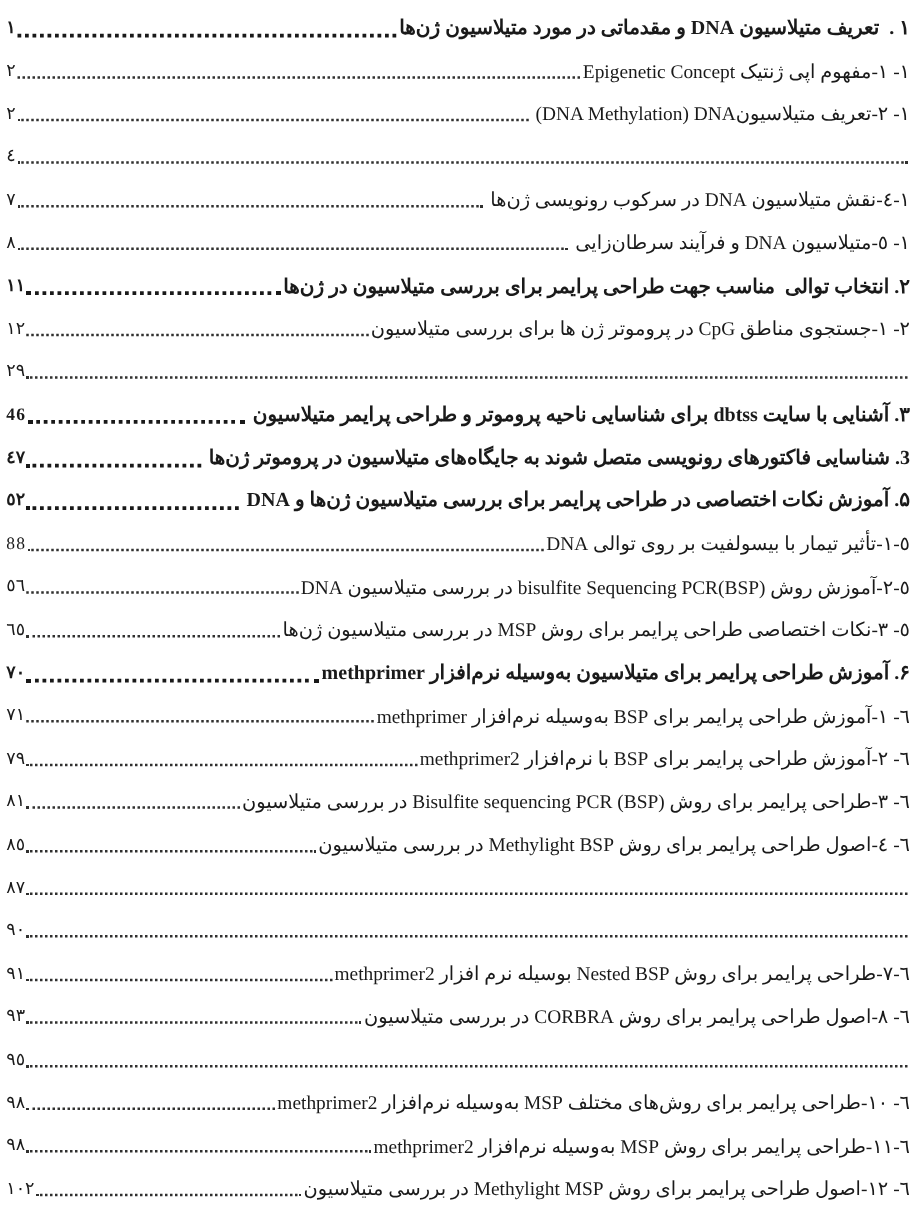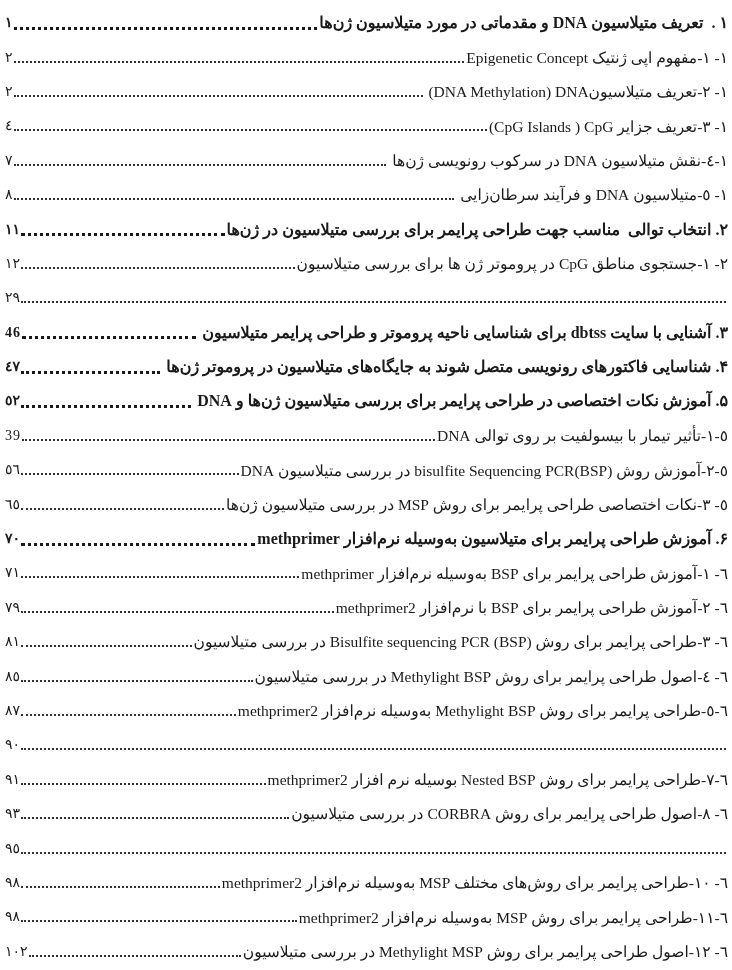--- a/index.html
+++ b/index.html
@@ -76,21 +76,20 @@
     <span class="toc-title">١- ١-مفهوم اپی ژنتیک Epigenetic Concept</span>
     <span class="toc-leader"></span>
     <span class="toc-page-num">٢</span>
   </div>
     <div class="toc-row">
     <span class="toc-title">١- ٢-تعریف متیلاسیونDNA‏ (DNA Methylation) </span>
     <span class="toc-leader"></span>
     <span class="toc-page-num">٢</span>
   </div>
     <div class="toc-row">
-    <span class="toc-title">١- ٣-تعریف جزایر CpG‏ ( CpG Islands)</span>
     <span class="toc-leader"></span>
     <span class="toc-page-num">٤</span>
   </div>
     <div class="toc-row">
     <span class="toc-title">١-٤-نقش متیلاسیون DNA در سرکوب رونویسی ژن‌ها </span>
     <span class="toc-leader"></span>
     <span class="toc-page-num">٧</span>
   </div>
     <div class="toc-row">
     <span class="toc-title">١- ٥-متیلاسیون DNA و فرآیند سرطان‌زایی </span>
@@ -110,33 +109,33 @@
     <div class="toc-row">
     <span class="toc-leader"></span>
     <span class="toc-page-num">٢٩</span>
   </div>
     <div class="toc-row bold">
     <span class="toc-title">٣. آشنایی با سایت dbtss برای شناسایی ناحیه پروموتر و طراحی پرایمر متیلاسیون </span>
     <span class="toc-leader"></span>
     <span class="toc-page-num">46</span>
   </div>
     <div class="toc-row bold">
-    <span class="toc-title">۴. شناسایی فاکتورهای رونویسی متصل شوند به جایگاه‌های متیلاسیون در پروموتر ژن‌ها </span>
+    <span class="toc-title">3. شناسایی فاکتورهای رونویسی متصل شوند به جایگاه‌های متیلاسیون در پروموتر ژن‌ها </span>
     <span class="toc-leader"></span>
     <span class="toc-page-num">٤٧</span>
   </div>
     <div class="toc-row bold">
     <span class="toc-title">۵. آموزش نکات اختصاصی در طراحی پرایمر برای بررسی متیلاسیون ژن‌ها و DNA </span>
     <span class="toc-leader"></span>
     <span class="toc-page-num">٥٢</span>
   </div>
     <div class="toc-row">
     <span class="toc-title">٥-١-تأثیر تیمار با بیسولفیت بر روی توالی DNA</span>
     <span class="toc-leader"></span>
-    <span class="toc-page-num">39</span>
+    <span class="toc-page-num">88</span>
   </div>
     <div class="toc-row">
     <span class="toc-title">٥-٢-آموزش روش bisulfite Sequencing PCR(BSP) در بررسی متیلاسیون DNA</span>
     <span class="toc-leader"></span>
     <span class="toc-page-num">٥٦</span>
   </div>
     <div class="toc-row">
     <span class="toc-title">٥- ٣-نکات اختصاصی طراحی پرایمر برای روش MSP در بررسی متیلاسیون ژن‌ها</span>
     <span class="toc-leader"></span>
     <span class="toc-page-num">٦٥</span>
@@ -160,21 +159,20 @@
     <span class="toc-title">٦- ٣-طراحی پرایمر برای روش Bisulfite sequencing PCR (BSP) در بررسی متیلاسیون</span>
     <span class="toc-leader"></span>
     <span class="toc-page-num">٨١</span>
   </div>
     <div class="toc-row">
     <span class="toc-title">٦- ٤-اصول طراحی پرایمر برای روش Methylight BSP در بررسی متیلاسیون</span>
     <span class="toc-leader"></span>
     <span class="toc-page-num">٨٥</span>
   </div>
     <div class="toc-row">
-    <span class="toc-title">٦-٥-طراحی پرایمر برای روش Methylight BSP به‌وسیله نرم‌افزار methprimer2</span>
     <span class="toc-leader"></span>
     <span class="toc-page-num">٨٧</span>
   </div>
     <div class="toc-row">
     <span class="toc-leader"></span>
     <span class="toc-page-num">٩٠</span>
   </div>
     <div class="toc-row">
     <span class="toc-title">٦-٧-طراحی پرایمر برای روش Nested BSP بوسیله نرم افزار methprimer2</span>
     <span class="toc-leader"></span>

